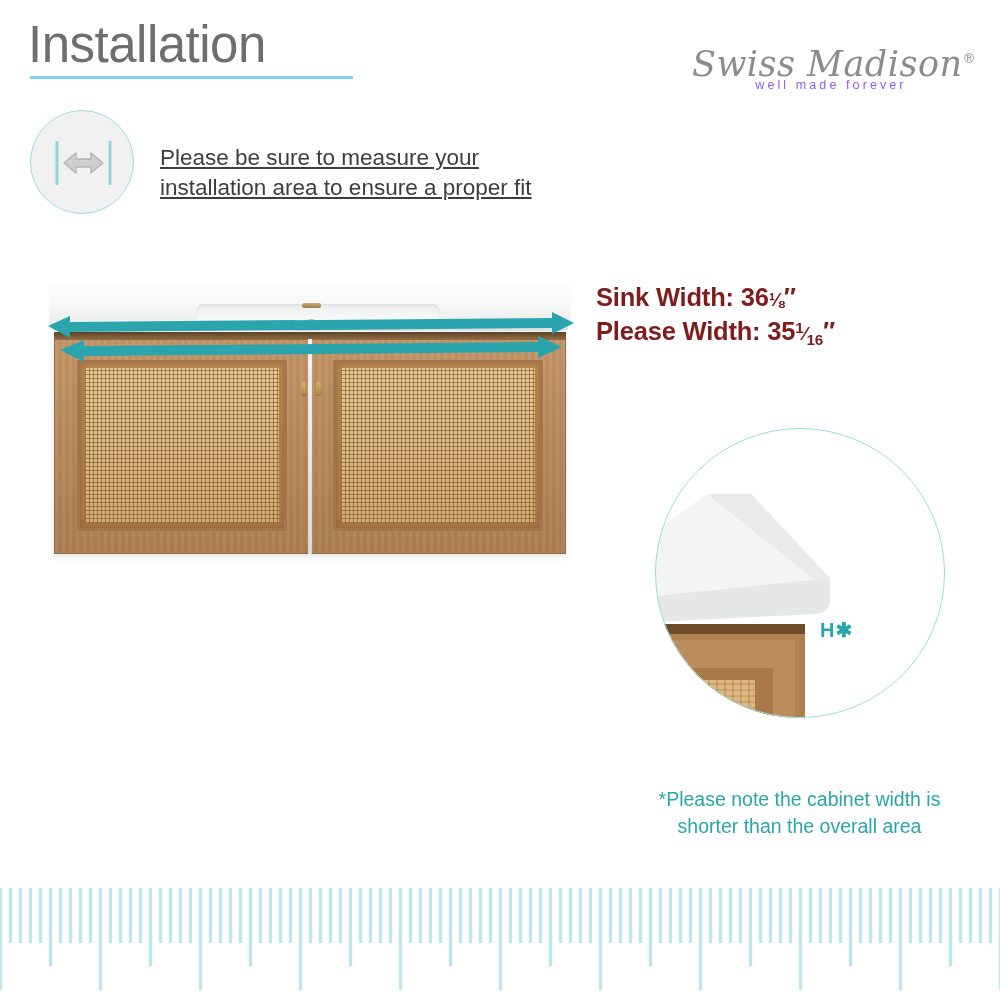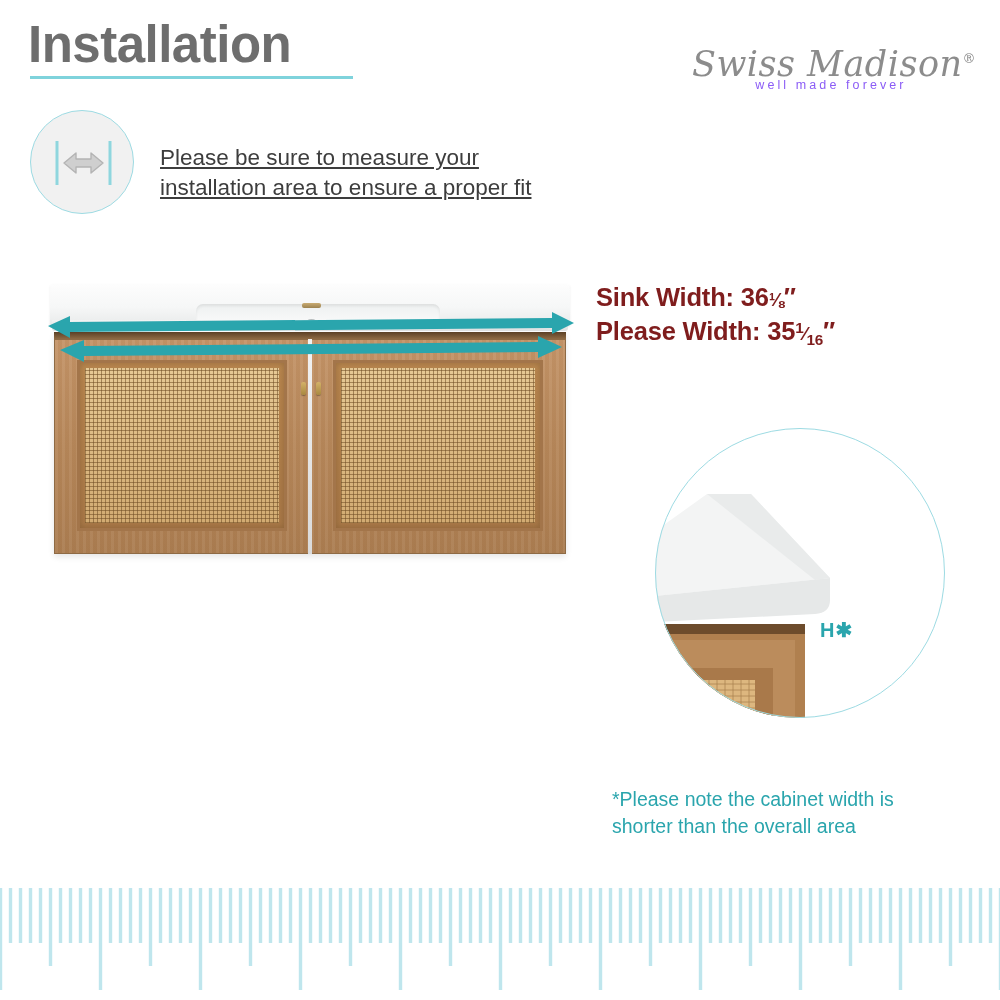--- a/index.html
+++ b/index.html
@@ -7,21 +7,21 @@
     width: 1000px; height: 1000px;
     background: #ffffff;
     font-family: "Liberation Sans", sans-serif;
     overflow: hidden;
   }
   #page { position: relative; width: 1000px; height: 1000px; background:#fff; }
 
   
   #page-title {
     position: absolute; left: 28px; top: 18px;
-    font-size: 51px; font-weight: bold; letter-spacing: -0.5px;
+    font-size: 51px; font-weight: normal; letter-spacing: -0.5px;
     color: #6e6e6e; line-height: 1.05;
   }
   #title-underline {
     position: absolute; left: 30px; top: 76px;
     width: 323px; height: 3px; background: #7fd3dc;
   }
 
   
   #logo-wrap { position: absolute; right: 24px; top: 44px; text-align: center; }
   #logo-name {
@@ -149,21 +149,21 @@
   #detail-clip {
     position: absolute; left: 0; top: 0; width: 290px; height: 290px;
     border-radius: 50%; overflow: hidden;
   }
   #h-label {
     position: absolute; left: 820px; top: 618px;
     font-size: 20px; font-weight: 600; color: #2aa5ad; letter-spacing: 1px;
   }
   #footnote {
     position: absolute; left: 612px; top: 786px; width: 375px;
-    font-size: 19.5px; line-height: 1.36; color: #2aa5ad;
+    text-align: center; font-size: 19.5px; line-height: 1.36; color: #2aa5ad;
   }
 
   
   #ruler { position: absolute; left: 0; top: 880px; width: 1000px; height: 120px; }
 </style>
 </head>
 <body>
 
 <div id="page">
 

